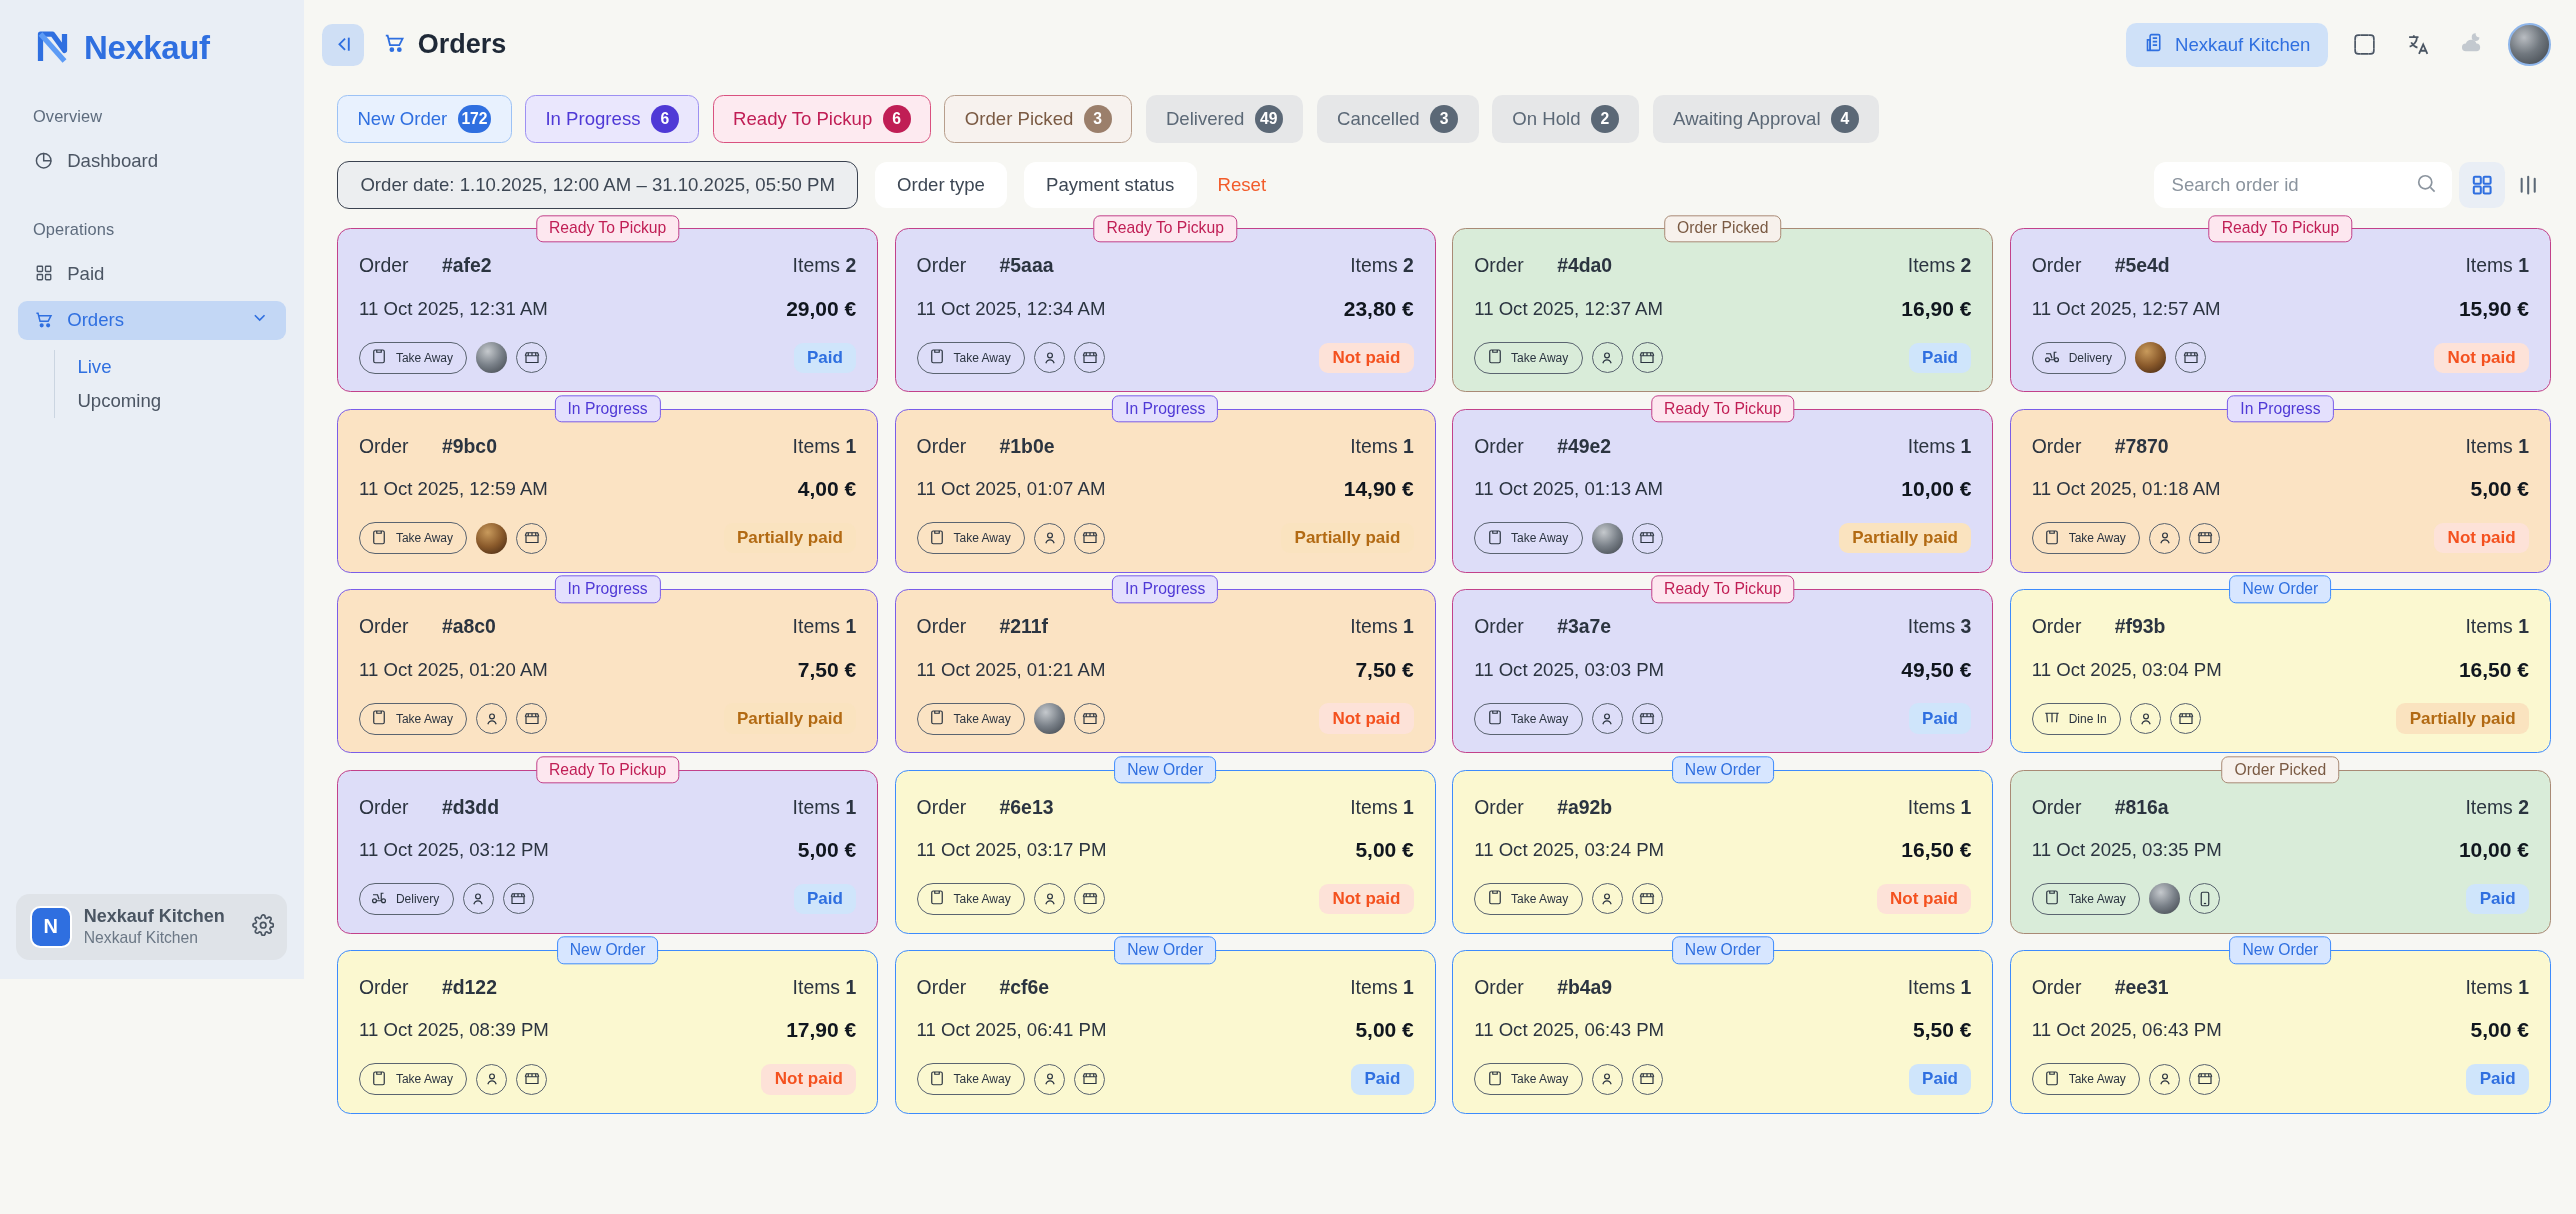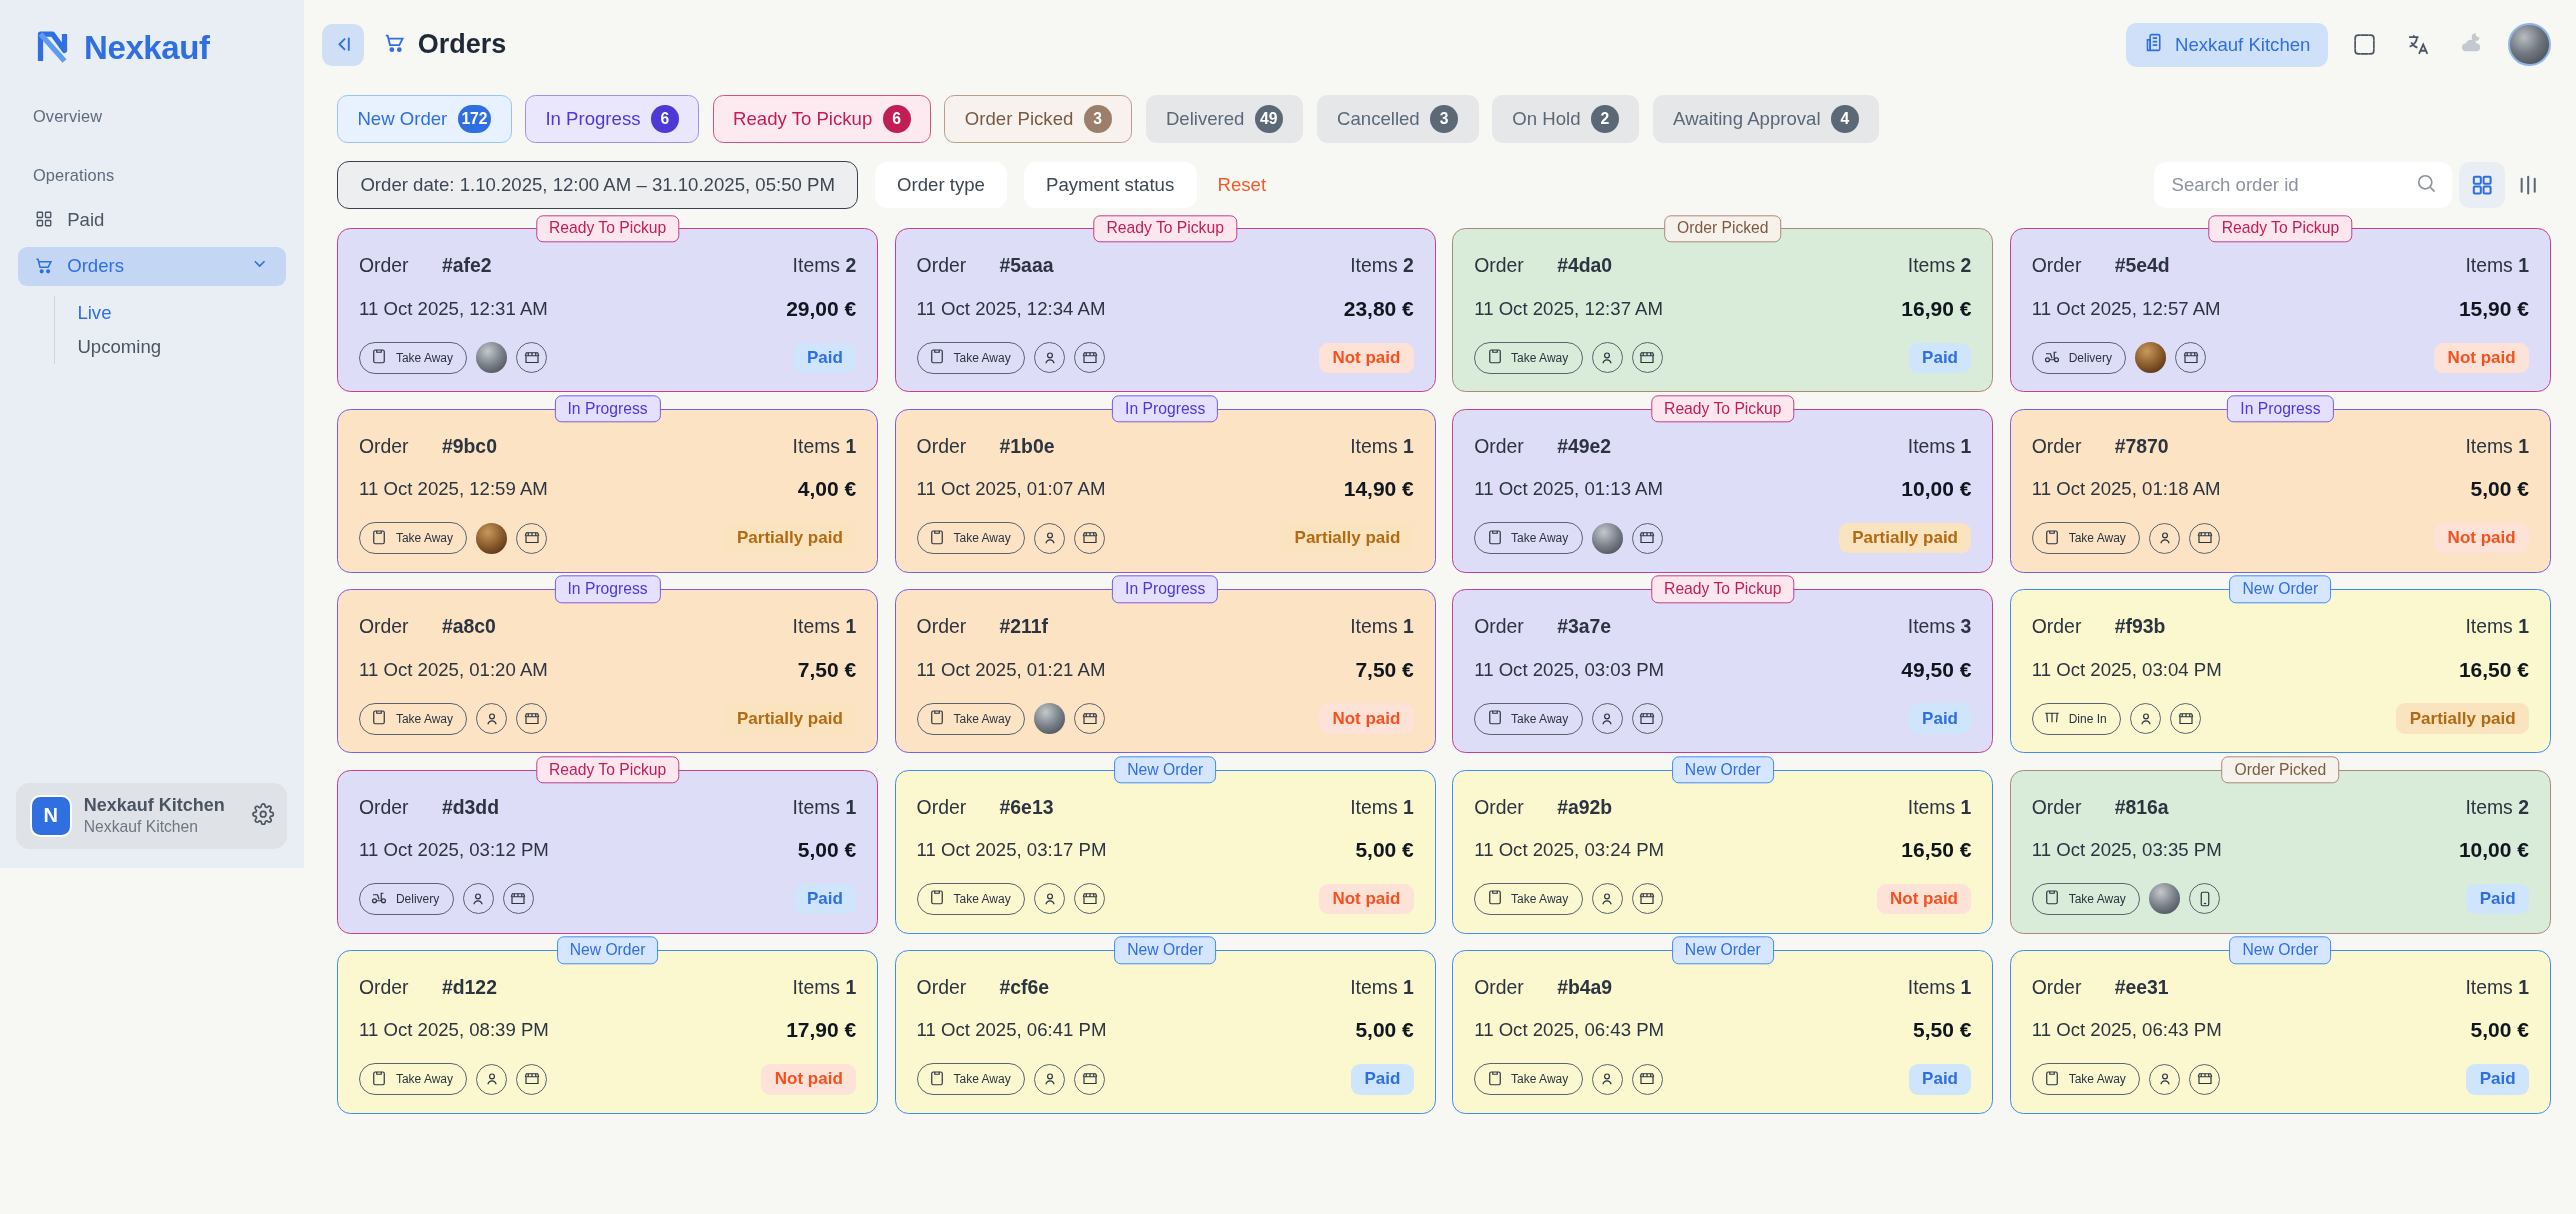--- a/index.html
+++ b/index.html
@@ -6,21 +6,21 @@
   html, body {
     width: 2576px; height: 1215px;
     font-family: "Liberation Sans", sans-serif;
     background: #f7f7f3;
     overflow: hidden;
   }
   .app { display: flex; width: 2576px; height: 1215px; }
 
   
   .sidebar {
-    width: 304px; flex: 0 0 304px; height: 868px;
+    width: 304px; flex: 0 0 304px; height: 979px;
     background: #e9eef5;
     display: flex; flex-direction: column;
     padding: 0 0 0 0;
     position: relative;
   }
   .brand { display: flex; align-items: center; gap: 12px; padding: 28px 0 0 33px; }
   .brand-logo { width: 39px; height: 39px; }
   .brand-text { font-size: 33px; font-weight: bold; color: #2f6fe0; letter-spacing: -0.4px; }
 
   .nav-section-label {
@@ -196,20 +196,31 @@
       <span class="brand-logo">
         <svg width="39" height="39" viewBox="0 0 52 52">
           <path d="M10 44 L10 8 L26 8 L42 30 L42 8" fill="none" stroke="#2f6fe0" stroke-width="7" stroke-linejoin="round"></path>
           <path d="M10 8 L42 44" fill="none" stroke="#5d9bf5" stroke-width="7"></path>
         </svg>
       </span>
       <span class="brand-text">Nexkauf</span>
     </div>
 
     <div class="nav-section-label">Overview</div>
+    <div class="nav-group">
+      <div class="nav-item">
+        <span class="nav-icon">
+          <svg width="19.4" height="19.4" viewBox="0 0 24 24" fill="none" stroke="#4b5563" stroke-width="1.8">
+            <path d="M12 3a9 9 0 1 0 9 9"></path>
+              <path d="M12 3v9h9a9 9 0 0 0-9-9z"></path>
+          </svg>
+        </span>
+        <span>Dashboard</span>
+      </div>
+    </div>
 
     <div class="nav-section-label">Operations</div>
     <div class="nav-group">
       <div class="nav-item">
         <span class="nav-icon">
           <svg width="18" height="18" viewBox="0 0 24 24" fill="none" stroke="#4b5563" stroke-width="1.8">
             <rect x="3" y="3" width="7" height="7" rx="1"></rect>
               <rect x="14" y="3" width="7" height="7" rx="1"></rect>
             <rect x="3" y="14" width="7" height="7" rx="1"></rect>
               <rect x="14" y="14" width="7" height="7" rx="1"></rect>

